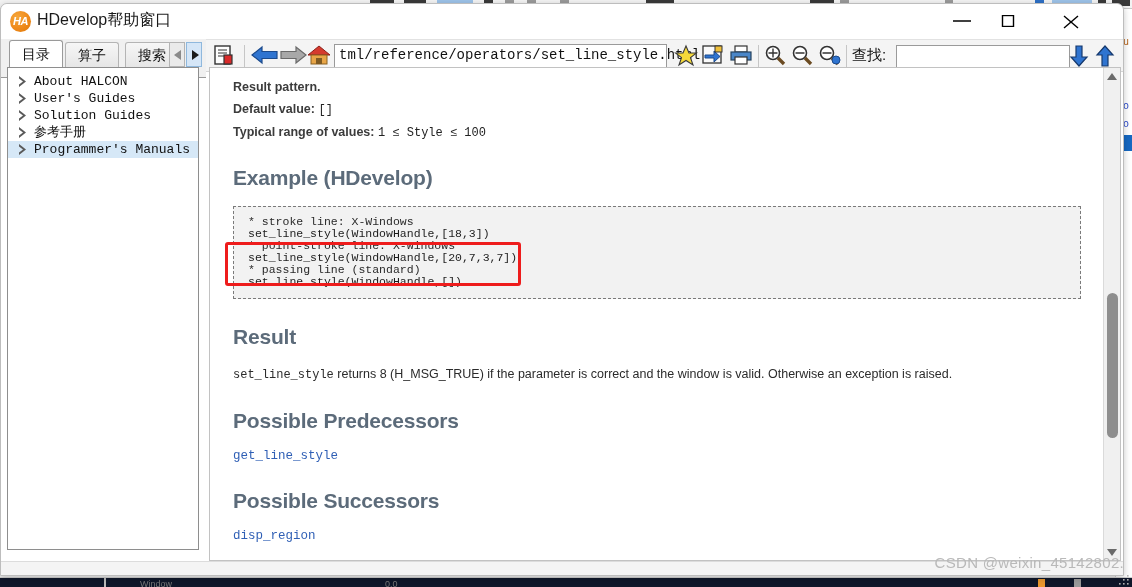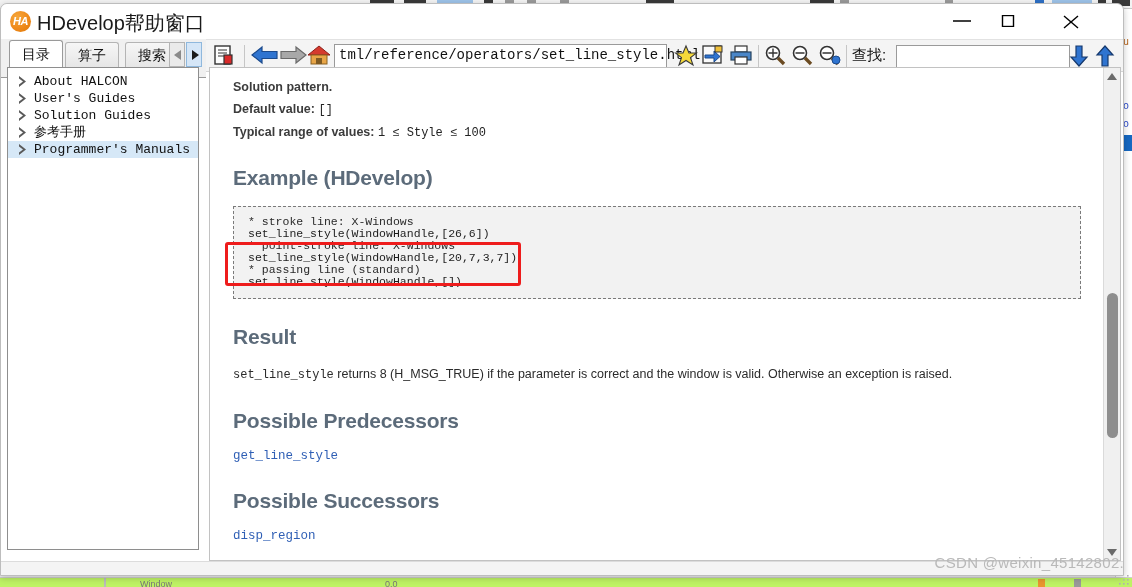--- a/index.html
+++ b/index.html
@@ -32,21 +32,21 @@
     font-family: "Liberation Mono", monospace; font-size: 10px;
     overflow: hidden;
   }
   .bg-code-line { position: absolute; left: 1px; white-space: nowrap; }
   .bg-scroll-strip {
     position: absolute; right: 0; top: 60px; width: 9px; height: 170px;
     background: #1668c1;
   }
   .bg-bottom-strip {
     position: absolute; left: 0; bottom: 0; width: 1132px; height: 10px;
-    background: #bef264; border-top: 1px solid #cfcfcf;
+    background: #0f172a; border-top: 1px solid #cfcfcf;
   }
   .bg-bstrip-seg { position: absolute; bottom: 0px; height: 8px; background: #cfcfcf; }
   .bg-bstrip-txt {
     position: absolute; bottom: -2px; font-size: 9px; color: #777;
     font-family: "Liberation Sans", sans-serif; white-space: nowrap;
   }
 
   
   #help-window {
     position: absolute; left: 0; top: 3px;
@@ -67,21 +67,21 @@
     position: absolute; left: 9px; top: 7px;
     width: 21px; height: 21px; border-radius: 50%;
     background: radial-gradient(circle at 35% 30%, #f6a83c 0%, #ef8a1b 55%, #dd7708 100%);
     color: #ffffff; font-size: 11px; font-weight: bold;
     line-height: 21px; text-align: center;
     letter-spacing: -0.5px;
     font-style: italic;
   }
   .title-text {
     position: absolute; left: 36px; top: 6px;
-    font-size: 20px; color: #1a1a1a;
+    font-size: 16px; color: #1a1a1a;
     font-family: "Liberation Sans", sans-serif;
   }
   .win-btn {
     position: absolute; top: 0; width: 46px; height: 35px;
     cursor: default;
   }
   .win-btn svg { position: absolute; left: 13px; top: 11px; }
   #btn-min  { right: 138px; }
   #btn-max  { right: 92px; }
   #btn-close{ right: 29px; }
@@ -439,35 +439,35 @@
       <svg class="chev" viewBox="0 0 9 11">
           <polygon points="1,0 8,5.5 1,11 1,8.5 5,5.5 1,2.5" fill="#5a5a5a"></polygon>
         </svg>
       <span>Programmer's Manuals</span>
     </div>
   </div>
 
   <div class="content-pane">
     <div class="doc">
 
-      <p class="p-line">Solution pattern.</p>
+      <p class="p-line">Result pattern.</p>
 
       <p class="p-line">
         <span>Default value: </span><span class="mono">[]</span>
       </p>
 
       <p class="p-line">
         <span>Typical range of values: </span><span class="mono">1 ≤ Style ≤ 100</span>
       </p>
 
       <h2 class="sec">Example (HDevelop)</h2>
 
       <div class="codebox">
         <div class="codeline cmt">* stroke line: X-Windows</div>
-        <div class="codeline">set_line_style(WindowHandle,[26,6])</div>
+        <div class="codeline">set_line_style(WindowHandle,[18,3])</div>
         <div class="codeline cmt">* point-stroke line: X-Windows</div>
         <div class="codeline">set_line_style(WindowHandle,[20,7,3,7])</div>
         <div class="codeline cmt">* passing line (standard)</div>
         <div class="codeline">set_line_style(WindowHandle,[])</div>
         <div class="redbox" style="left:-9px;top:35px;width:296px;height:44px;"></div>
       </div>
 
       <h2 class="sec">Result</h2>
 
       <p class="body-txt">

